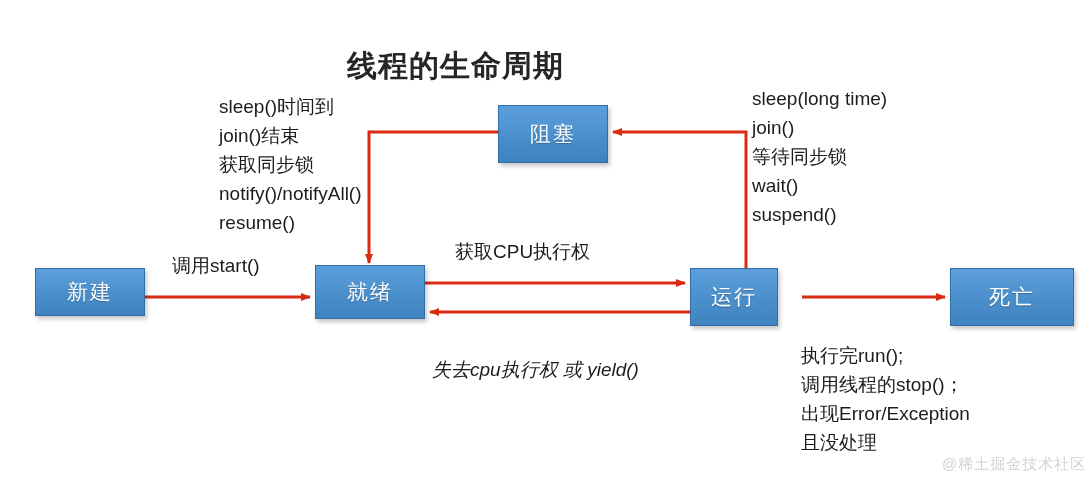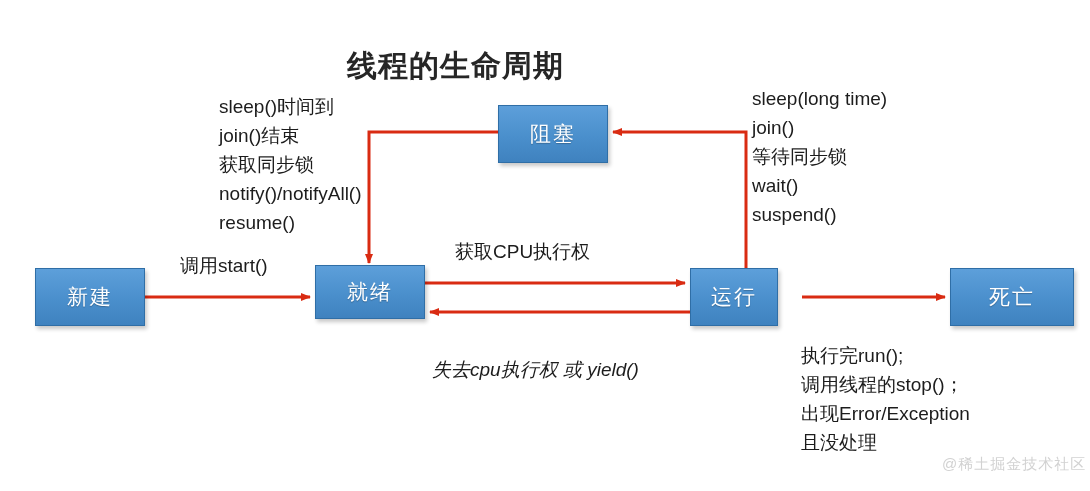--- a/index.html
+++ b/index.html
@@ -91,41 +91,41 @@
       <path d="M690,312 L430,312" marker-end="url(#ah)"></path>
 
       <path d="M802,297 L945,297" marker-end="url(#ah)"></path>
 
       <path d="M746,268 L746,132 L613,132" marker-end="url(#ah)"></path>
 
       <path d="M498,132 L369,132 L369,263" marker-end="url(#ah)"></path>
     </g>
   </svg>
 
-  <div class="node" style="left:35px; top:268px; width:110px; height:58px;">
+  <div class="node" style="left:35px; top:268px; width:110px; height:48px;">
     <span>新建</span>
   </div>
 
   <div class="node" style="left:315px; top:265px; width:110px; height:54px;text-align:center;">
     <span>就绪</span>
   </div>
 
   <div class="node" style="left:690px; top:268px; width:88px; height:58px;">
     <span>运行</span>
   </div>
 
   <div class="node" style="left:950px; top:268px; width:124px; height:58px;">
     <span>死亡</span>
   </div>
 
   <div class="node" style="left:498px; top:105px; width:110px; height:58px;">
     <span>阻塞</span>
   </div>
 
-  <div class="lbl" style="left:172px; top:252px;margin-left:8px;">调用start()</div>
+  <div class="lbl" style="left:172px; top:252px;">调用start()</div>
 
   <div class="lbl" style="left:455px; top:238px;">获取CPU执行权</div>
 
   <div class="lbl" style="left:432px; top:356px;font-style:italic;">失去cpu执行权 或 yield()</div>
 
   <div class="lbl block-list" style="left:219px; top:92px;">sleep()时间到
 join()结束
 获取同步锁
 notify()/notifyAll()
 resume()</div>

